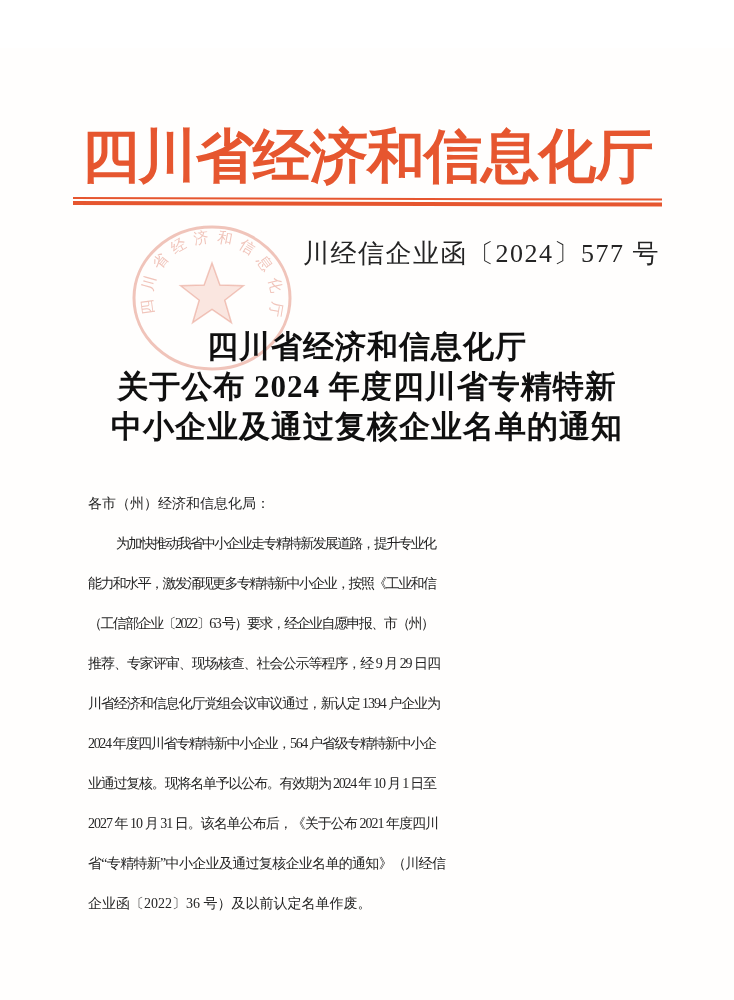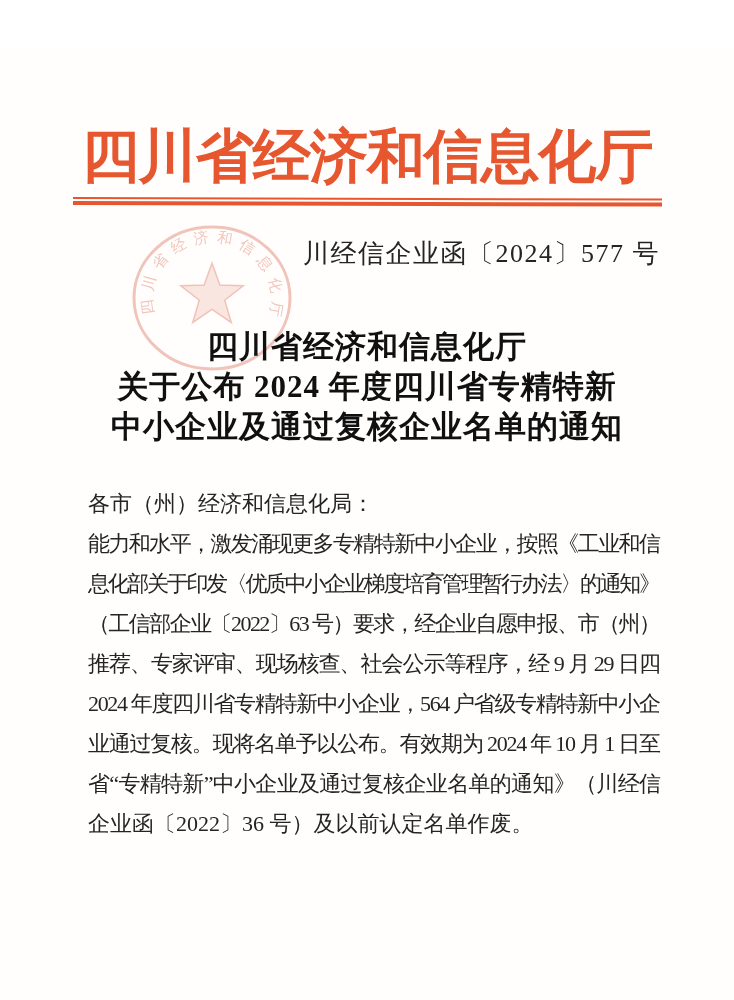--- a/index.html
+++ b/index.html
@@ -47,21 +47,21 @@
     pointer-events:none;
   }
   .title-block{
     position:absolute;top:279px;left:0;right:0;
     text-align:center;
     font-size:31px;line-height:40px;font-weight:700;
     color:#101010;letter-spacing:1px;
   }
   .content{
     position:absolute;top:436px;left:88px;width:573px;
-    font-size:22px;line-height:40px;color:var(--ink);
+    font-size:14px;line-height:40px;color:var(--ink);
   }
   .content > div{height:40px;}
   .salutation{white-space:nowrap;}
   .body-line{white-space:nowrap;}
   .body-line.indent{text-indent:2em;}
   .bottom-rule{
     position:absolute;top:962px;left:71px;width:586px;height:7px;
     border-top:1.5px solid var(--red);
     border-bottom:3.5px solid var(--red);
     box-sizing:border-box;
@@ -95,25 +95,27 @@
   <div class="doc-number">川经信企业函〔2024〕577 号</div>
 
   <div class="title-block">
     <div class="title-line">四川省经济和信息化厅</div>
     <div class="title-line">关于公布 2024 年度四川省专精特新</div>
     <div class="title-line">中小企业及通过复核企业名单的通知</div>
   </div>
 
   <div class="content">
     <div class="salutation">各市（州）经济和信息化局：</div>
+    <div class="body-line indent fit-line" style="display: block; white-space: nowrap; letter-spacing: -1.72px;">为加快推动我省中小企业走专精特新发展道路，提升专业化</div>
     <div class="body-line fit-line" style="display: block; white-space: nowrap; letter-spacing: -1.59259px;">能力和水平，激发涌现更多专精特新中小企业，按照《工业和信</div>
-    <div class="body-line fit-line" style="display: block; white-space: nowrap; letter-spacing: -2.32143px;">息化部关于印发〈优质中小企业梯度培育管理暂行办法〉的通知》</div>
     <div class="body-line fit-line" style="display: block; white-space: nowrap; letter-spacing: -1.56452px;">（工信部企业〔2022〕63 号）要求，经企业自愿申报、市（州）</div>
     <div class="body-line fit-line" style="display: block; white-space: nowrap; letter-spacing: -1.03226px; font-family: Liberation Serif, serif;">推荐、专家评审、现场核查、社会公示等程序，经 9 月 29 日四</div>
+    <div class="body-line fit-line" style="display: block; white-space: nowrap; letter-spacing: -1.06667px;">川省经济和信息化厅党组会议审议通过，新认定 1394 户企业为</div>
     <div class="body-line fit-line" style="display: block; white-space: nowrap; letter-spacing: -1.34375px;">2024 年度四川省专精特新中小企业，564 户省级专精特新中小企</div>
     <div class="body-line fit-line" style="display: block; white-space: nowrap; letter-spacing: -1.22857px;">业通过复核。现将名单予以公布。有效期为 2024 年 10 月 1 日至</div>
+    <div class="body-line fit-line" style="display: block; white-space: nowrap; letter-spacing: -0.986842px;">2027 年 10 月 31 日。该名单公布后，《关于公布 2021 年度四川</div>
     <div class="body-line fit-line" style="display: block; white-space: nowrap; letter-spacing: -0.686343px;">省“专精特新”中小企业及通过复核企业名单的通知》（川经信</div>
     <div class="body-line last">企业函〔2022〕36 号）及以前认定名单作废。</div>
   </div>
 
   <div class="bottom-rule"></div>
 
 </div>
 
 </body></html>

